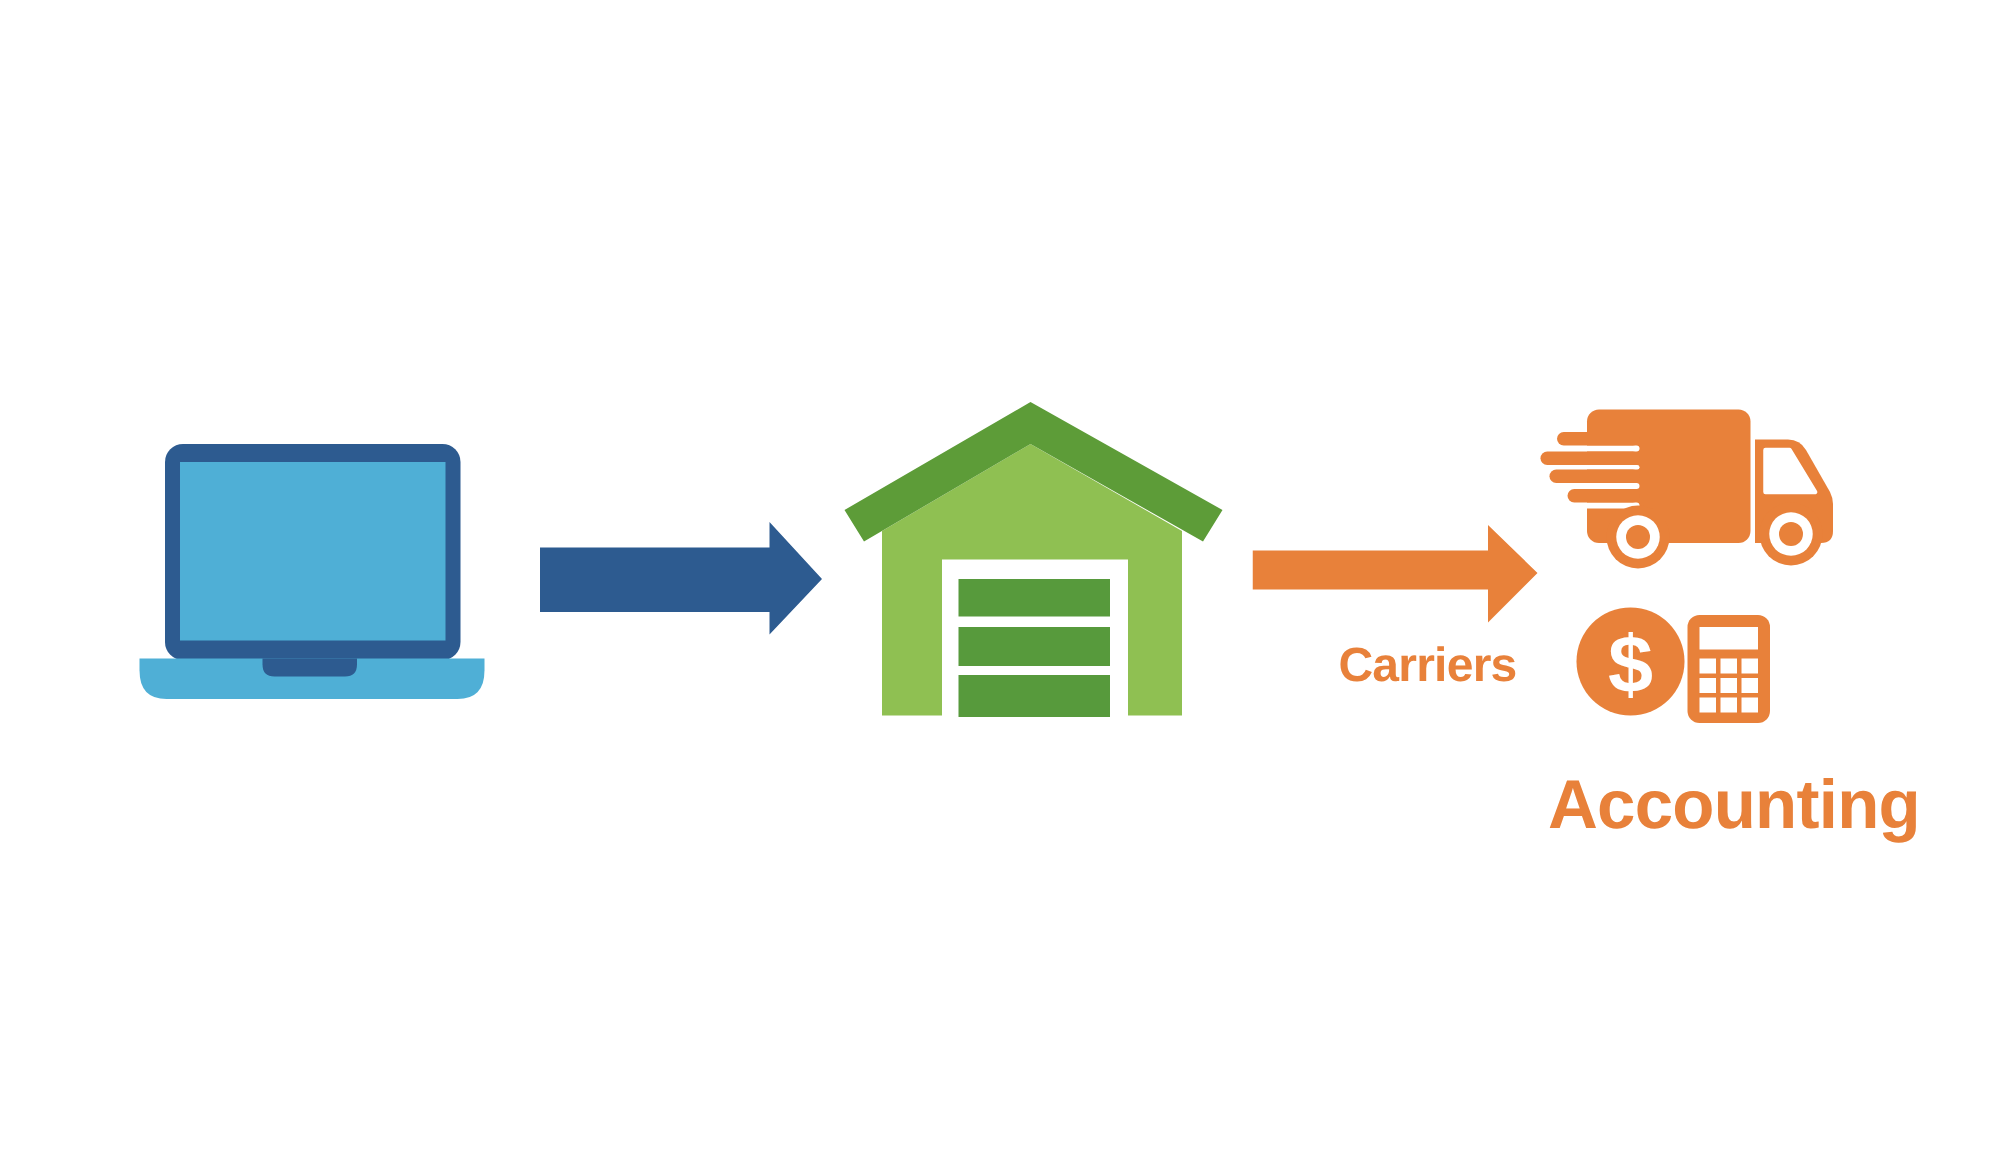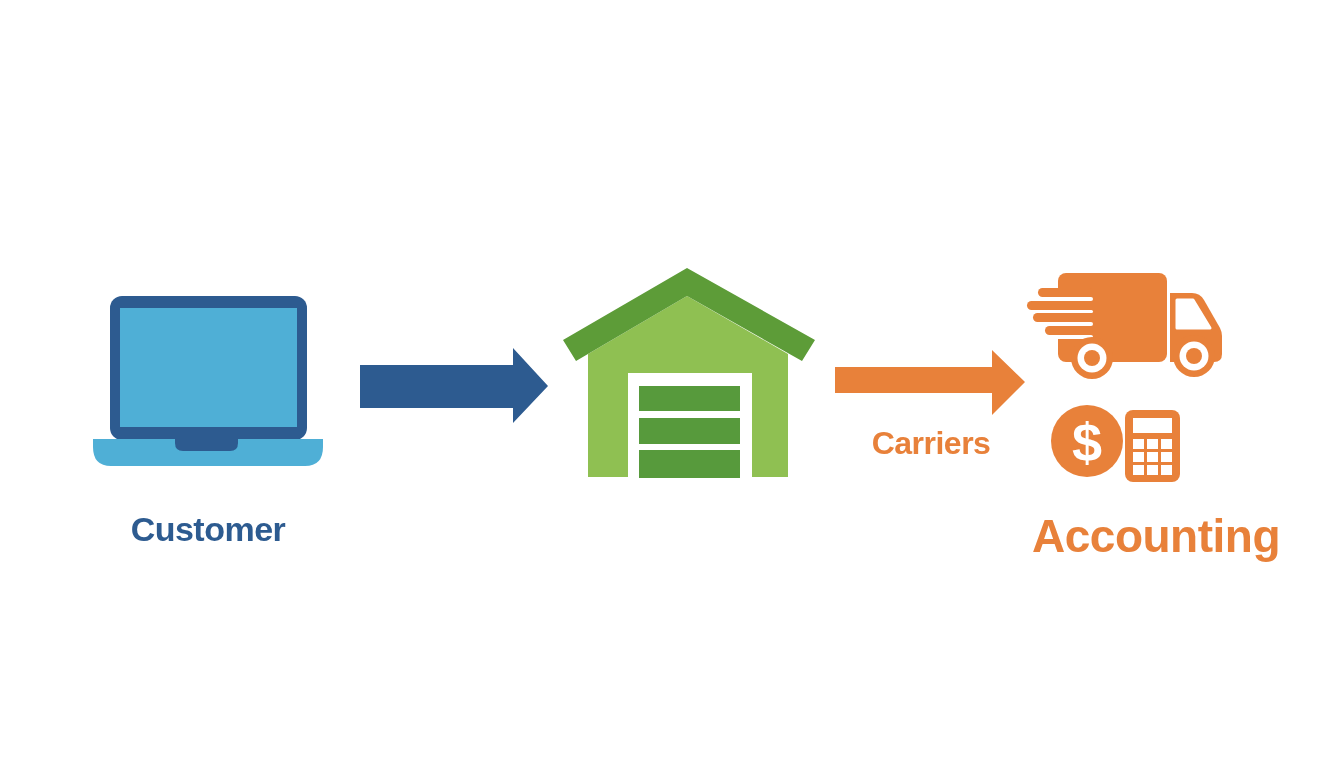--- a/index.html
+++ b/index.html
@@ -9,42 +9,41 @@
     height: 768px;
     background: #ffffff;
     overflow: hidden;
     font-family: "Liberation Sans", sans-serif;
   }
   .abs { position: absolute; }
   .node-label {
     position: absolute;
     font-weight: 700;
     letter-spacing: -0.5px;
-    text-align: center;
+    text-align: right;
     line-height: 1.1;
     white-space: nowrap;
   }
   .label-blue   { color: #2d5b90; font-size: 34px; }
   .label-orange { color: #e8813a; }
   .label-carriers   { font-size: 32px; }
   .label-accounting { font-size: 46px; }
 </style>
 </head>
 <body>
 
 <div class="canvas">
 
   <svg class="abs" style="left:90px; top:294px;" width="236" height="174" viewBox="0 0 236 174">
     <rect x="20" y="2" width="197" height="144" rx="12" fill="#2d5b90"></rect>
     <rect x="30" y="14" width="177" height="119" fill="#4fafd6"></rect>
     <path d="M3,145 H233 V153 Q233,172 215,172 H21 Q3,172 3,153 Z" fill="#4fafd6"></path>
     <path d="M85,145 H148 V149 Q148,157 140,157 H93 Q85,157 85,149 Z" fill="#2d5b90"></path>
   </svg>
 
-  <div class="node-label label-blue abs" style="left:88px; top:511px; width:240px;">Customer</div>
 
   <svg class="abs" style="left:360px; top:347px;" width="190" height="78" viewBox="0 0 190 78">
     <polygon points="0,18 153,18 153,1 188,39 153,76 153,61 0,61" fill="#2d5b90"></polygon>
   </svg>
 
   <svg class="abs" style="left:558px; top:262px;" width="264" height="218" viewBox="0 0 264 218">
     <polygon points="30,92 129,34 230,92 230,215 30,215" fill="#8fc052"></polygon>
     <polygon points="5,78 129,6 257,78 244,99 129,34 18,99" fill="#5d9c38"></polygon>
     <rect x="70" y="111" width="124" height="105" fill="#ffffff"></rect>
     <g fill="#579a3c">

